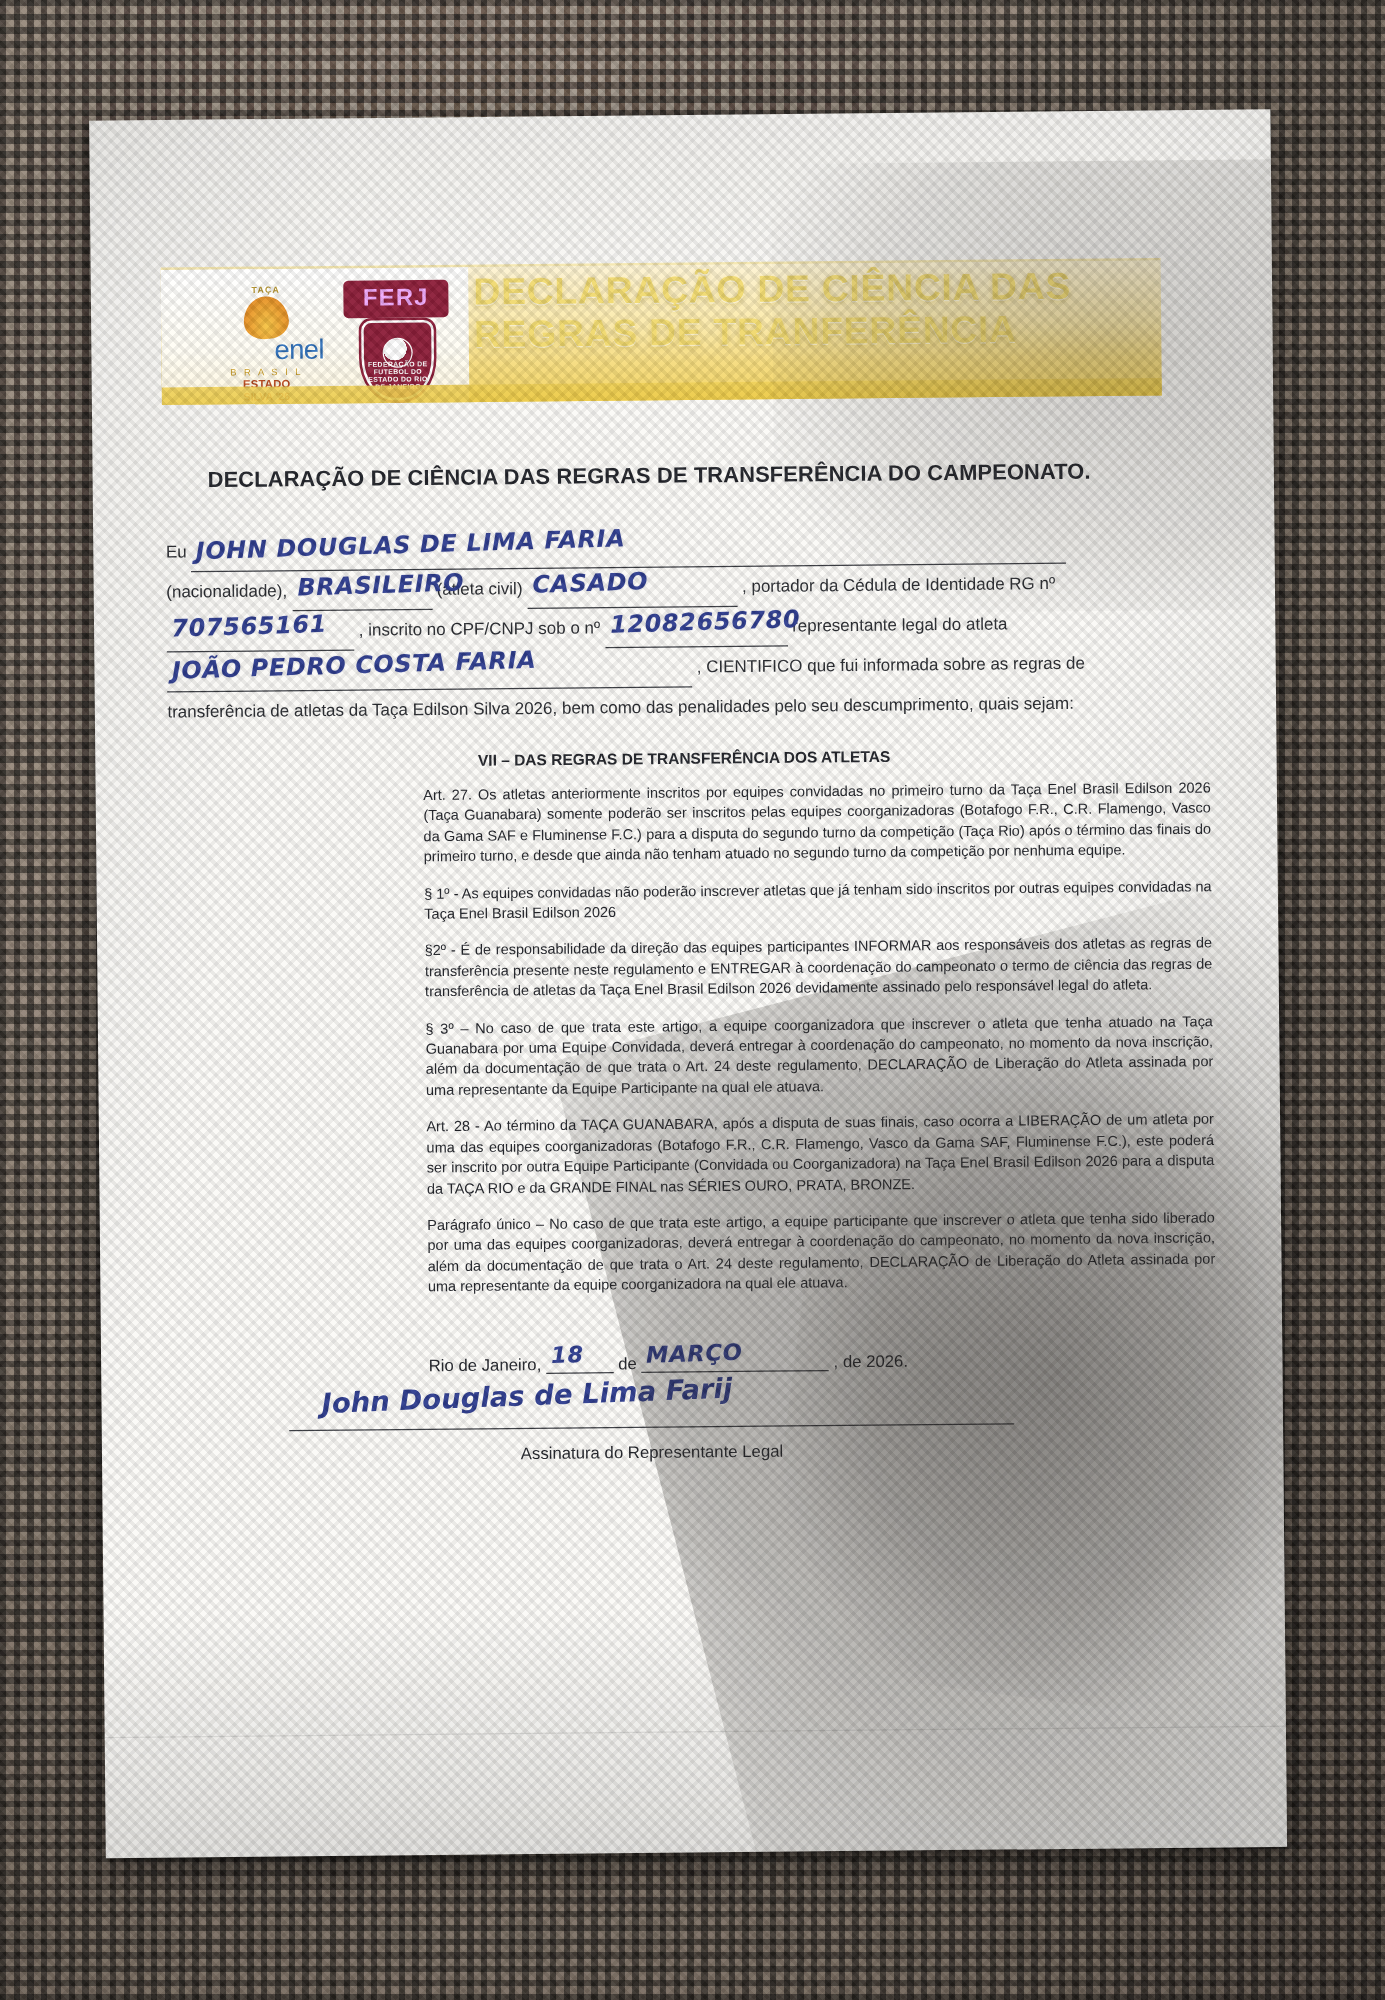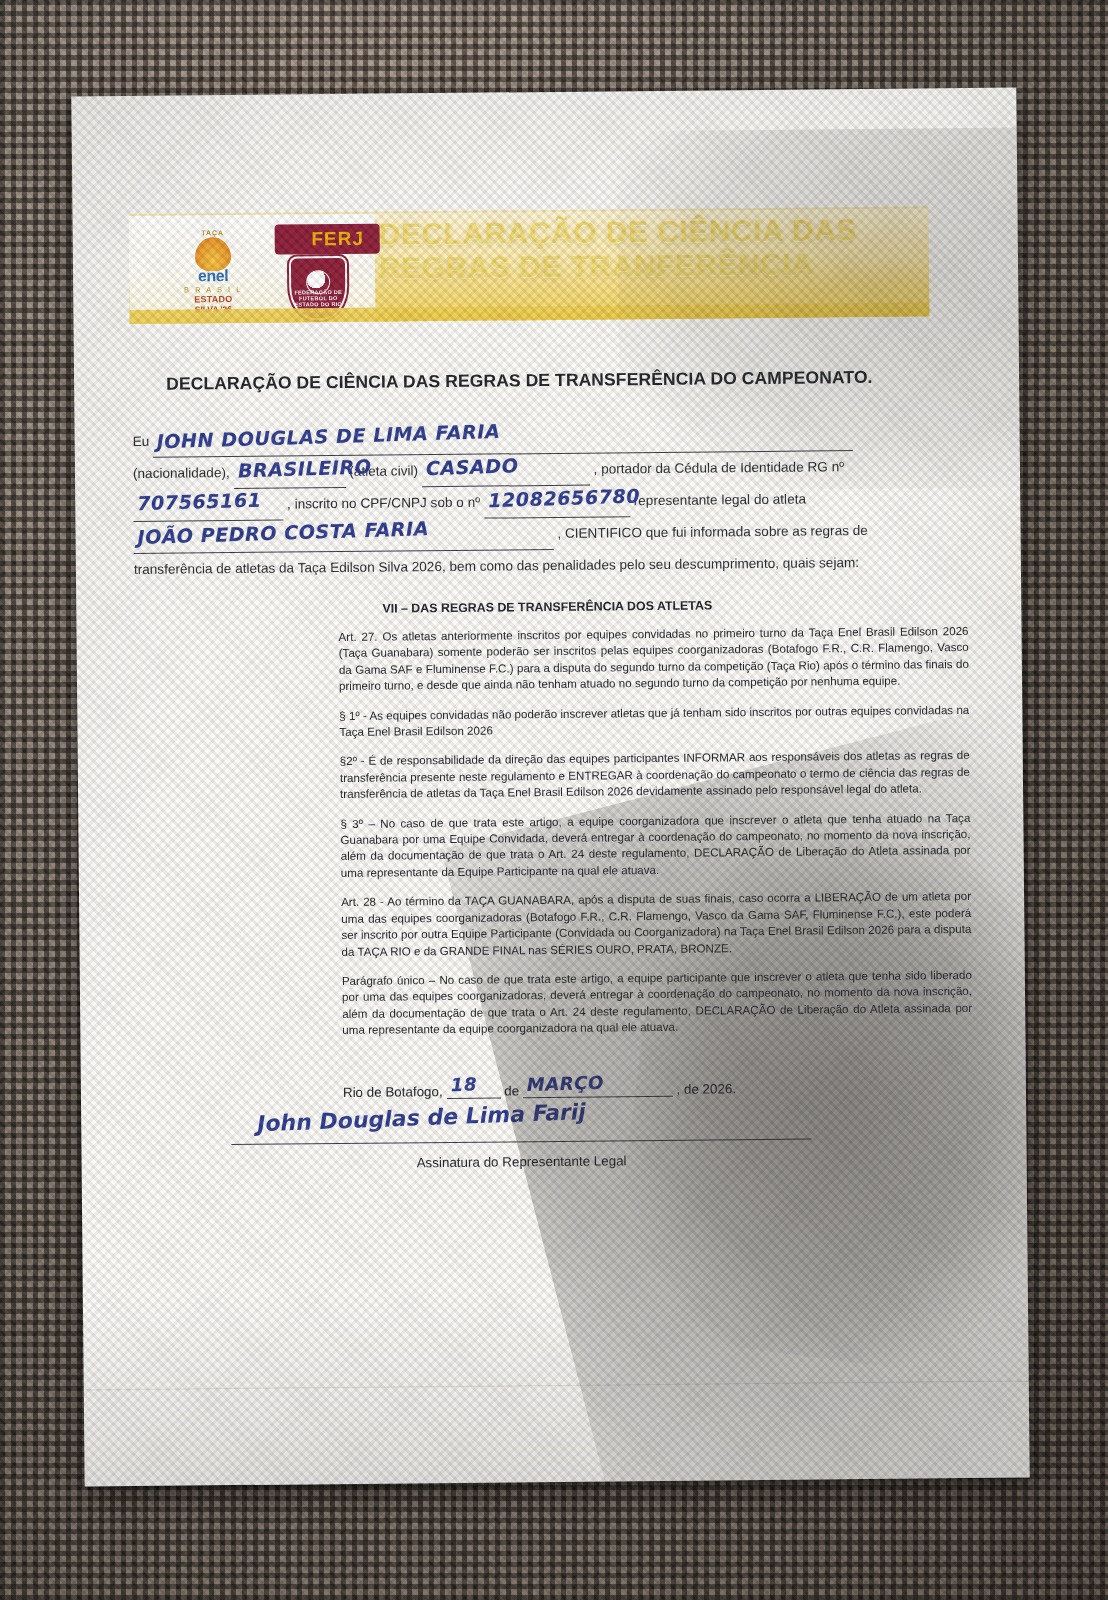--- a/index.html
+++ b/index.html
@@ -137,35 +137,34 @@
     text-align:center;
   }
   .logo-taca .t-small{ font-size:7px; color:#b08f2a; letter-spacing:1px; font-weight:700;}
   .logo-taca .flame{
     width: 36px; height: 34px; margin: 1px auto 0;
     background: radial-gradient(ellipse at 50% 70%, #f6c445 0%, #e8982a 60%, #d9741f 100%);
     border-radius: 50% 50% 46% 46% / 60% 60% 40% 40%;
     transform: rotate(-4deg);
   }
   .logo-taca .enel{
-    font-size: 16px; font-weight: 700; color:#2f6fb8; letter-spacing:-.5px; margin-top:-4px;
+    font-size: 22px; font-weight: 400; color:#2f6fb8; letter-spacing:-.5px; margin-top:-4px;text-align:right;
   }
   .logo-taca .brasil{ font-size:7.5px; font-weight:400; color:#c79a25; letter-spacing:2px;}
   .logo-taca .edilson{ font-size:9px; font-weight:800; color:#b8491f; letter-spacing:.2px;}
   .logo-taca .silva{ font-size:8.5px; font-weight:800; color:#b8491f;}
 
   .logo-ferj{
     position:absolute; left: 146px; top: 10px; width: 86px; height: 90px;
   }
   .logo-ferj .plate{
     width: 84px; height: 30px;
     background:#8d1f3a; border-radius:4px;
-    color:#eab308; font-weight:800; font-size:19px; text-align:center; line-height:30px;
+    color:#f0abfc; font-weight:800; font-size:19px; text-align:center; line-height:30px;
     letter-spacing:1px;
-    padding-left:21px;
   }
   .logo-ferj .shield{
     width: 54px; height: 60px; margin: 2px auto 0;
     background:#8d1f3a;
     border-radius: 8px 8px 26px 26px / 8px 8px 34px 34px;
     position:relative;
     border:2px solid #fff;
     box-shadow: 0 0 0 2px #8d1f3a;
   }
   .logo-ferj .shield::before{
@@ -327,21 +326,21 @@
       <div class="rules">
         <p>Art. 27. Os atletas anteriormente inscritos por equipes convidadas no primeiro turno da Taça Enel Brasil Edilson 2026 (Taça Guanabara) somente poderão ser inscritos pelas equipes coorganizadoras (Botafogo F.R., C.R. Flamengo, Vasco da Gama SAF e Fluminense F.C.) para a disputa do segundo turno da competição (Taça Rio) após o término das finais do primeiro turno, e desde que ainda não tenham atuado no segundo turno da competição por nenhuma equipe.</p>
         <p>§ 1º - As equipes convidadas não poderão inscrever atletas que já tenham sido inscritos por outras equipes convidadas na Taça Enel Brasil Edilson 2026</p>
         <p>§2º - É de responsabilidade da direção das equipes participantes INFORMAR aos responsáveis dos atletas as regras de transferência presente neste regulamento e ENTREGAR à coordenação do campeonato o termo de ciência das regras de transferência de atletas da Taça Enel Brasil Edilson 2026 devidamente assinado pelo responsável legal do atleta.</p>
         <p>§ 3º – No caso de que trata este artigo, a equipe coorganizadora que inscrever o atleta que tenha atuado na Taça Guanabara por uma Equipe Convidada, deverá entregar à coordenação do campeonato, no momento da nova inscrição, além da documentação de que trata o Art. 24 deste regulamento, DECLARAÇÃO de Liberação do Atleta assinada por uma representante da Equipe Participante na qual ele atuava.</p>
         <p>Art. 28 - Ao término da TAÇA GUANABARA, após a disputa de suas finais, caso ocorra a LIBERAÇÃO de um atleta por uma das equipes coorganizadoras (Botafogo F.R., C.R. Flamengo, Vasco da Gama SAF, Fluminense F.C.), este poderá ser inscrito por outra Equipe Participante (Convidada ou Coorganizadora) na Taça Enel Brasil Edilson 2026 para a disputa da TAÇA RIO e da GRANDE FINAL nas SÉRIES OURO, PRATA, BRONZE.</p>
         <p>Parágrafo único – No caso de que trata este artigo, a equipe participante que inscrever o atleta que tenha sido liberado por uma das equipes coorganizadoras, deverá entregar à coordenação do campeonato, no momento da nova inscrição, além da documentação de que trata o Art. 24 deste regulamento, DECLARAÇÃO de Liberação do Atleta assinada por uma representante da equipe coorganizadora na qual ele atuava.</p>
       </div>
 
       <div class="place-line">
-        <span>Rio de Botafogo,</span>
+        <span>Rio de Janeiro,</span>
         <span class="fill" style="width:54px;height:20px;">
           <span class="hand" style="font-size:18px;">18</span>
         </span>
         <span>de</span>
         <span class="fill" style="width:150px;height:20px;">
           <span class="hand" style="font-size:18px;">MARÇO</span>
         </span>
         <span>, de 2026.</span>
       </div>
 

